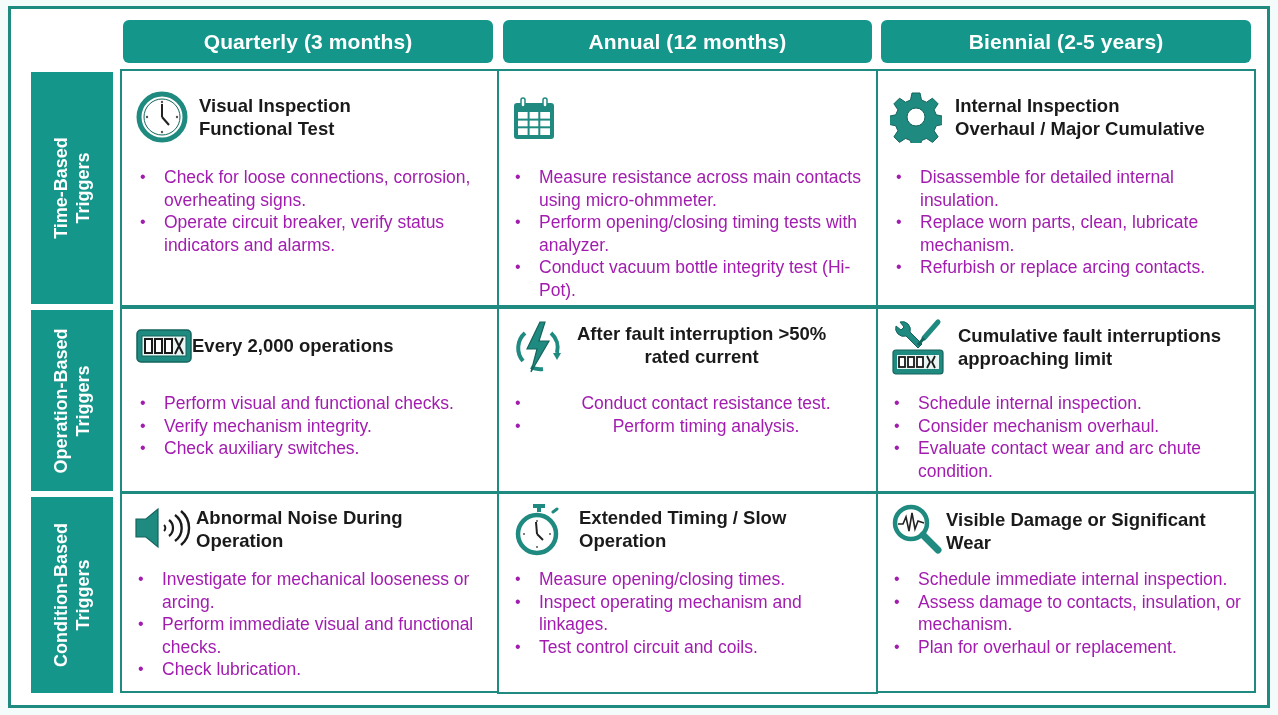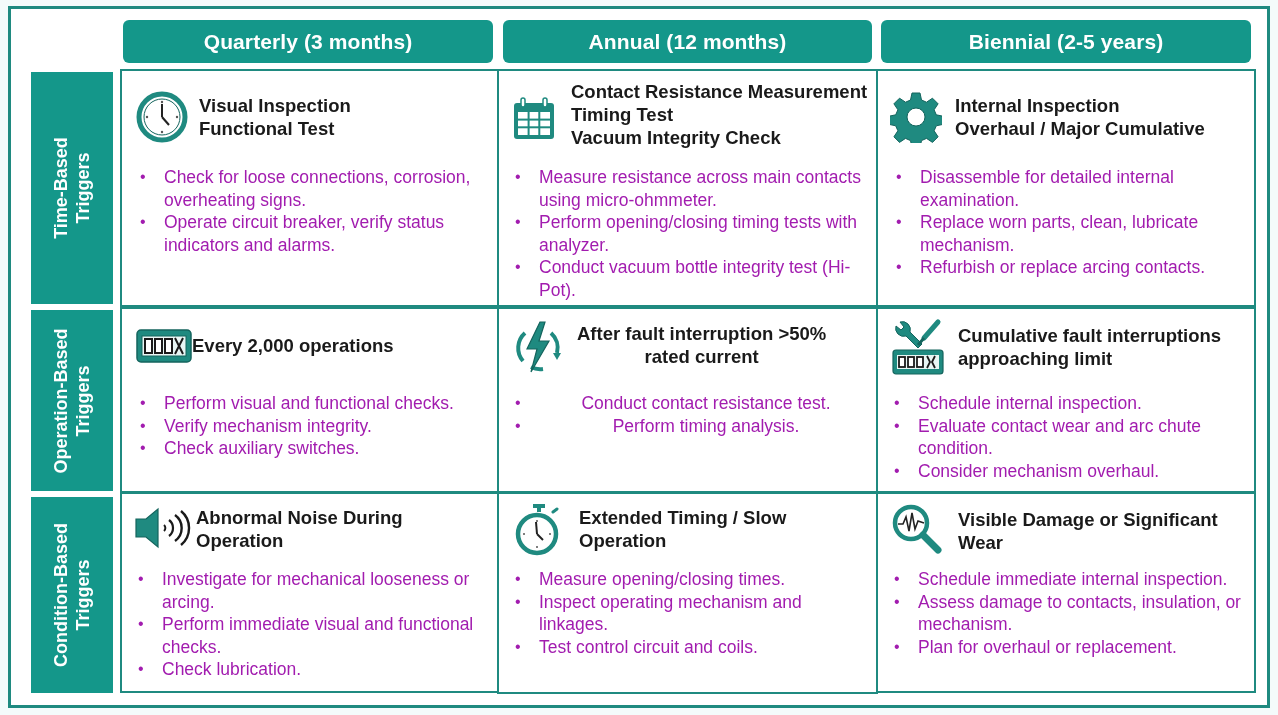--- a/index.html
+++ b/index.html
@@ -71,44 +71,41 @@
     <svg class="icon" width="46" height="52" viewBox="0 0 46 52" style="margin-top:15px;">
       <rect x="3" y="8" width="40" height="36" rx="3" fill="#1f8a80"></rect>
       <rect x="7" y="17" width="32" height="23" fill="#fff"></rect>
       <line x1="17.6" y1="17" x2="17.6" y2="40" stroke="#1f8a80" stroke-width="2"></line>
       <line x1="28.3" y1="17" x2="28.3" y2="40" stroke="#1f8a80" stroke-width="2"></line>
       <line x1="7" y1="24.6" x2="39" y2="24.6" stroke="#1f8a80" stroke-width="2"></line>
       <line x1="7" y1="32.3" x2="39" y2="32.3" stroke="#1f8a80" stroke-width="2"></line>
       <rect x="10" y="3" width="4" height="9" rx="2" fill="#fff" stroke="#1f8a80" stroke-width="1.5"></rect>
       <rect x="32" y="3" width="4" height="9" rx="2" fill="#fff" stroke="#1f8a80" stroke-width="1.5"></rect>
     </svg>
-    <div class="title" style="margin-left:14px;">Contact Resistance Measurement
-Timing Test
-Vacuum Integrity Check</div>
   </div>
   <ul class="bullets" style="left:14px;top:95px;width:360px;">
     <li>Measure resistance across main contacts using micro-ohmmeter.</li>
     <li>Perform opening/closing timing tests with analyzer.</li>
     <li>Conduct vacuum bottle integrity test (Hi-Pot).</li>
   </ul>
 </div>
 
 <div class="cell" style="left:876px;top:69px;width:380px;height:238px;">
   <div class="cell-head" style="left:12px;top:20px;">
     <svg class="icon" width="52" height="52" viewBox="0 0 52 52">
       <g fill="#1f8a80" stroke="#14645d" stroke-width="1">
         <path d="M22 2h8l1.5 7 5 2.2 6-4 5.6 5.6-4 6 2.2 5 7 1.5v8l-7 1.5-2.2 5 4 6-5.6 5.6-6-4-5 2.2-1.5 7h-8l-1.5-7-5-2.2-6 4-5.6-5.6 4-6-2.2-5-7-1.5v-8l7-1.5 2.2-5-4-6 5.6-5.6 6 4 5-2.2z"></path>
       </g>
       <circle cx="26" cy="26" r="9" fill="#fff" stroke="#14645d" stroke-width="1"></circle>
     </svg>
     <div class="title" style="margin-left:13px;margin-top:3px;">Internal Inspection
 Overhaul / Major Cumulative</div>
   </div>
   <ul class="bullets" style="left:16px;top:95px;width:355px;">
-    <li>Disassemble for detailed internal examination.</li>
+    <li>Disassemble for detailed internal insulation.</li>
     <li>Replace worn parts, clean, lubricate mechanism.</li>
     <li>Refurbish or replace arcing contacts.</li>
   </ul>
 </div>
 
 <div class="cell" style="left:120px;top:307px;width:379px;height:186px;">
   <div class="cell-head" style="left:14px;top:20px;">
     <svg class="icon" width="56" height="34" viewBox="0 0 56 34">
       <rect x="1" y="1" width="54" height="32" rx="4" fill="#1f8a80" stroke="#14645d" stroke-width="1.5"></rect>
       <rect x="6" y="7" width="44" height="20" fill="#e8f6f4" stroke="#14645d" stroke-width="1"></rect>
@@ -155,22 +152,22 @@
       <rect x="7" y="39" width="6" height="10" fill="#fff" stroke="#1a1a1a" stroke-width="1.8"></rect>
       <rect x="16" y="39" width="6" height="10" fill="#fff" stroke="#1a1a1a" stroke-width="1.8"></rect>
       <rect x="25" y="39" width="6" height="10" fill="#fff" stroke="#1a1a1a" stroke-width="1.8"></rect>
       <path d="M35 38 L38 44 L35 50 M43 38 L40 44 L43 50" fill="none" stroke="#1a1a1a" stroke-width="1.8"></path>
     </svg>
     <div class="title" style="margin-left:14px;margin-top:6px;">Cumulative fault interruptions
 approaching limit</div>
   </div>
   <ul class="bullets" style="left:14px;top:83px;width:360px;">
     <li>Schedule internal inspection.</li>
+    <li>Consider mechanism overhaul.</li>
     <li>Evaluate contact wear and arc chute condition.</li>
-    <li>Consider mechanism overhaul.</li>
   </ul>
 </div>
 
 <div class="cell" style="left:120px;top:492px;width:379px;height:201px;">
   <div class="cell-head" style="left:12px;top:12px;">
     <svg class="icon" width="58" height="44" viewBox="0 0 58 44">
       <path d="M2 13 L12 13 L24 3 L24 41 L12 31 L2 31 Z" fill="#1f8a80" stroke="#14645d" stroke-width="1.2"></path>
       <path d="M30 19 A4 4 0 0 1 30 25" fill="none" stroke="#1a1a1a" stroke-width="2"></path>
       <path d="M35 14 A10 10 0 0 1 35 30" fill="none" stroke="#1a1a1a" stroke-width="2.2"></path>
       <path d="M41 9 A16 16 0 0 1 41 35" fill="none" stroke="#1a1a1a" stroke-width="2.4"></path>
@@ -211,21 +208,21 @@
   </ul>
 </div>
 
 <div class="cell" style="left:876px;top:492px;width:380px;height:201px;">
   <div class="cell-head" style="left:14px;top:10px;">
     <svg class="icon" width="52" height="52" viewBox="0 0 52 52">
       <circle cx="19" cy="19" r="16" fill="#fff" stroke="#1f8a80" stroke-width="4.5"></circle>
       <path d="M6 20 L11 20 L14 13 L17 27 L20 9 L23 25 L26 17 L32 19" fill="none" stroke="#222" stroke-width="1.6"></path>
       <line x1="31" y1="31" x2="46" y2="46" stroke="#1f8a80" stroke-width="7" stroke-linecap="round"></line>
     </svg>
-    <div class="title" style="margin-left:14px;margin-top:4px;">Visible Damage or Significant
+    <div class="title" style="margin-left:2px;margin-top:4px;">Visible Damage or Significant
 Wear</div>
   </div>
   <ul class="bullets" style="left:14px;top:74px;width:362px;">
     <li>Schedule immediate internal inspection.</li>
     <li>Assess damage to contacts, insulation, or mechanism.</li>
     <li>Plan for overhaul or replacement.</li>
   </ul>
 </div>
 
 </body></html>

